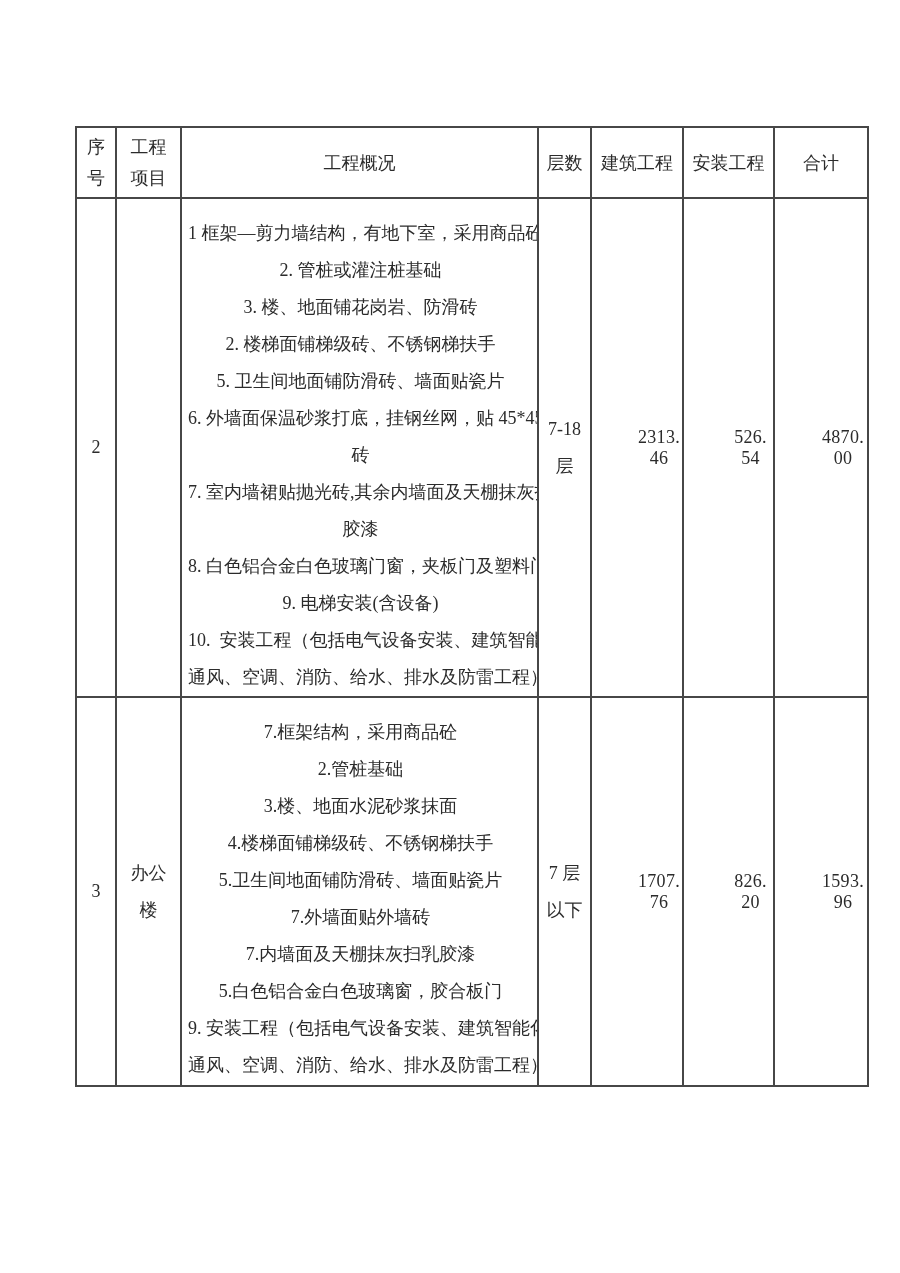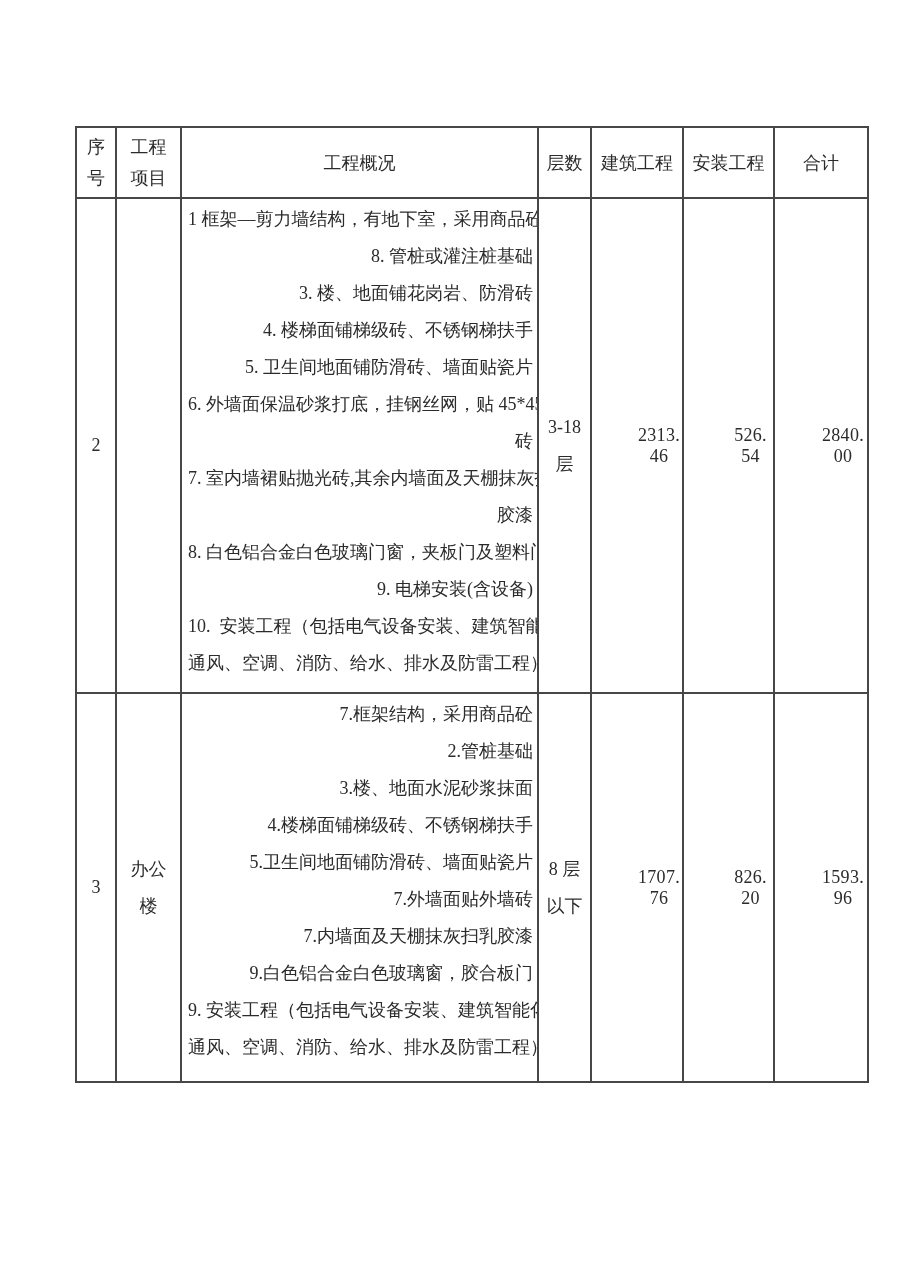--- a/index.html
+++ b/index.html
@@ -34,22 +34,22 @@
   }
   .doc-table thead tr { height: 71px; }
   .doc-table tr.row-a { height: 495px; }
   .doc-table tr.row-b { height: 389px; }
 
   .line { line-height: 37px; white-space: pre; }
   th .line { line-height: 31px; }
 
   td.overview-cell {
     vertical-align: top;
-    text-align: right;
-    padding: 2px 4px 0 6px;
+    text-align: center;
+    padding: 16px 4px 0 6px;
   }
   td.num-cell { letter-spacing: 0.3px; padding-left: 44px; }
 </style>
 </head>
 <body>
 
 <table class="doc-table">
   <colgroup>
     <col style="width:40px">
     <col style="width:65px">
@@ -75,61 +75,61 @@
       <th>安装工程</th>
       <th>合计</th>
     </tr>
   </thead>
   <tbody>
     <tr class="row-a">
       <td>2</td>
       <td></td>
       <td class="overview-cell">
           <div class="line">1 框架—剪力墙结构，有地下室，采用商品砼</div>
-          <div class="line">8. 管桩或灌注桩基础</div>
+          <div class="line">2. 管桩或灌注桩基础</div>
           <div class="line">3. 楼、地面铺花岗岩、防滑砖</div>
-          <div class="line">4. 楼梯面铺梯级砖、不锈钢梯扶手</div>
+          <div class="line">2. 楼梯面铺梯级砖、不锈钢梯扶手</div>
           <div class="line">5. 卫生间地面铺防滑砖、墙面贴瓷片</div>
           <div class="line">6. 外墙面保温砂浆打底，挂钢丝网，贴 45*45 外墙</div>
           <div class="line">砖</div>
           <div class="line">7. 室内墙裙贴抛光砖,其余内墙面及天棚抹灰扫乳</div>
           <div class="line">胶漆</div>
           <div class="line">8. 白色铝合金白色玻璃门窗，夹板门及塑料门</div>
           <div class="line">9. 电梯安装(含设备)</div>
           <div class="line">10.  安装工程（包括电气设备安装、建筑智能化、</div>
           <div class="line">通风、空调、消防、给水、排水及防雷工程）</div>
         </td>
       <td>
-          <div class="line">3-18</div>
+          <div class="line">7-18</div>
           <div class="line">层</div>
         </td>
       <td class="num-cell">2313. 46</td>
       <td class="num-cell">526. 54</td>
-      <td class="num-cell">2840. 00</td>
+      <td class="num-cell">4870. 00</td>
     </tr>
     <tr class="row-b">
       <td>3</td>
       <td>
           <div class="line">办公</div>
           <div class="line">楼</div>
         </td>
       <td class="overview-cell">
           <div class="line">7.框架结构，采用商品砼</div>
           <div class="line">2.管桩基础</div>
           <div class="line">3.楼、地面水泥砂浆抹面</div>
           <div class="line">4.楼梯面铺梯级砖、不锈钢梯扶手</div>
           <div class="line">5.卫生间地面铺防滑砖、墙面贴瓷片</div>
           <div class="line">7.外墙面贴外墙砖</div>
           <div class="line">7.内墙面及天棚抹灰扫乳胶漆</div>
-          <div class="line">9.白色铝合金白色玻璃窗，胶合板门</div>
+          <div class="line">5.白色铝合金白色玻璃窗，胶合板门</div>
           <div class="line">9. 安装工程（包括电气设备安装、建筑智能化、</div>
           <div class="line">通风、空调、消防、给水、排水及防雷工程）</div>
         </td>
       <td>
-          <div class="line">8 层</div>
+          <div class="line">7 层</div>
           <div class="line">以下</div>
         </td>
       <td class="num-cell">1707. 76</td>
       <td class="num-cell">826. 20</td>
       <td class="num-cell">1593. 96</td>
     </tr>
   </tbody>
 </table>
 
 </body></html>

